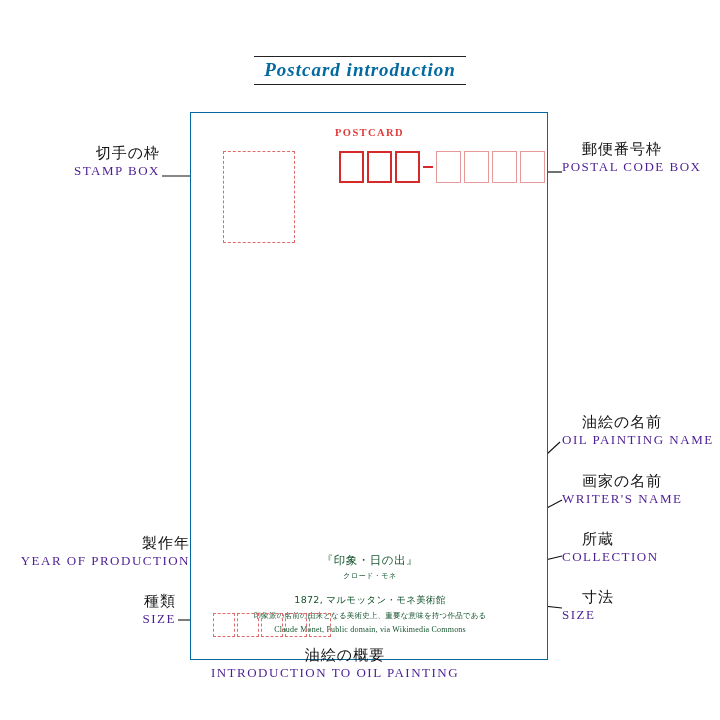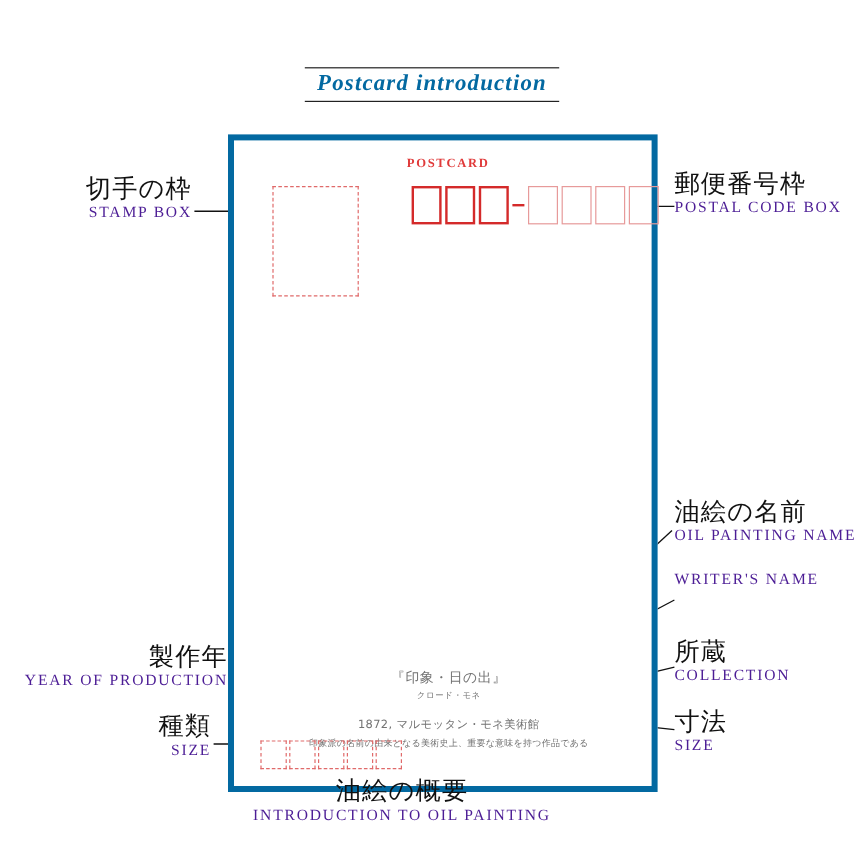--- a/index.html
+++ b/index.html
@@ -51,21 +51,21 @@
   }
 
   
   #postcard {
     position: absolute;
     left: 190px;
     top: 112px;
     width: 358px;
     height: 548px;
     background: #fff;
-    border: 5px solid #0369a1;
+    border: 1px solid #0369a1;
     box-sizing: border-box;
   }
   .pc-label {
     position: absolute;
     left: 144px;
     top: 14px;
     font-family: "Liberation Serif", serif;
     font-size: 10.5px;
     letter-spacing: 1.4px;
     color: #e03a3a;
@@ -107,21 +107,21 @@
   }
 
   
   #caption {
     position: absolute;
     left: 0;
     top: 440px;
     width: 358px;
     text-align: center;
     font-family: "DejaVu Sans", sans-serif;
-    color: #737373;
+    color: #14532d;
   }
   .cap-name { font-size: 11.5px; letter-spacing: 0.5px; }
   .cap-writer-kana { font-size: 7px; margin-top: 3px; letter-spacing: 0.5px; }
   .cap-writer { font-size: 9.5px; margin-top: 13px; letter-spacing: 0.3px; }
   .cap-size { font-size: 9px; margin-top: 4px; letter-spacing: 0.3px; }
   .cap-desc { font-size: 7.5px; margin-top: 4px; letter-spacing: 0.2px; }
   .cap-credit {
     font-family: "Liberation Serif", serif;
     font-size: 8px;
     margin-top: 4px;
@@ -143,24 +143,25 @@
     margin-right: 2px;
   }
 
   
   .ann {
     position: absolute;
     white-space: nowrap;
   }
   .ann .jp {
     font-family: "DejaVu Sans", sans-serif;
-    font-size: 21px;
+    font-size: 15px;
     color: #111;
     letter-spacing: 1px;
     line-height: 1.05;
+    padding-left: 20px;
   }
   .ann .en {
     font-family: "Liberation Serif", serif;
     font-size: 13px;
     color: #4c1d95;
     letter-spacing: 1.5px;
     line-height: 1.15;
     margin-top: 2px;
   }
   .ann.right-align { text-align: right; }
@@ -218,20 +219,21 @@
       <div class="code-cell light"></div>
       <div class="code-cell light"></div>
       <div class="code-cell light"></div>
     </div>
 
     <div id="caption">
       <div class="cap-name">『印象・日の出』</div>
       <div class="cap-writer-kana">クロード・モネ</div>
       <div class="cap-writer">1872, マルモッタン・モネ美術館</div>
       <div class="cap-desc">印象派の名前の由来となる美術史上、重要な意味を持つ作品である</div>
+      <div class="cap-credit">Claude Monet, Public domain, via Wikimedia Commons</div>
     </div>
 
     <div class="type-row">
       <div class="type-cell"></div>
       <div class="type-cell"></div>
       <div class="type-cell"></div>
       <div class="type-cell"></div>
       <div class="type-cell"></div>
     </div>
   </div>
@@ -245,20 +247,21 @@
     <div class="jp">郵便番号枠</div>
     <div class="en">POSTAL CODE BOX</div>
   </div>
 
   <div class="ann" style="left:562px; top:415px;">
     <div class="jp">油絵の名前</div>
     <div class="en">OIL PAINTING NAME</div>
   </div>
 
   <div class="ann" style="left:562px; top:474px;">
+    <div class="jp">画家の名前</div>
     <div class="en">WRITER'S NAME</div>
   </div>
 
   <div class="ann" style="left:562px; top:532px;">
     <div class="jp">所蔵</div>
     <div class="en">COLLECTION</div>
   </div>
 
   <div class="ann" style="left:562px; top:590px;">
     <div class="jp">寸法</div>

